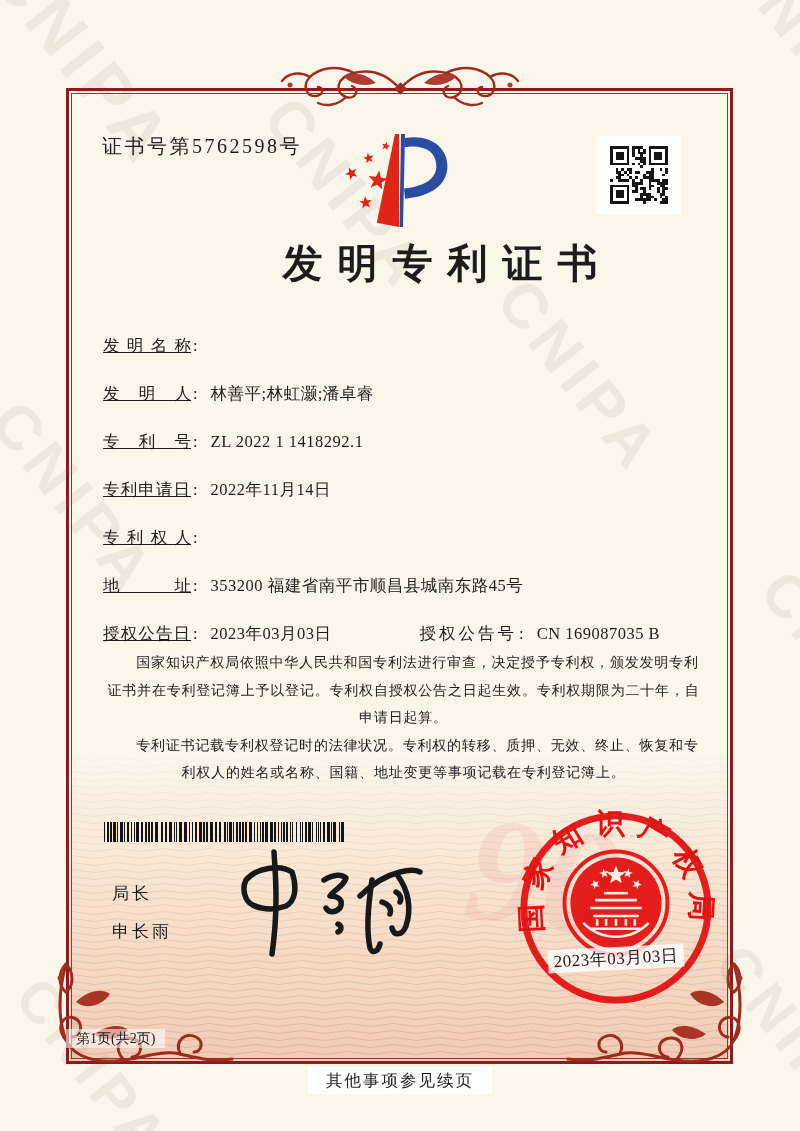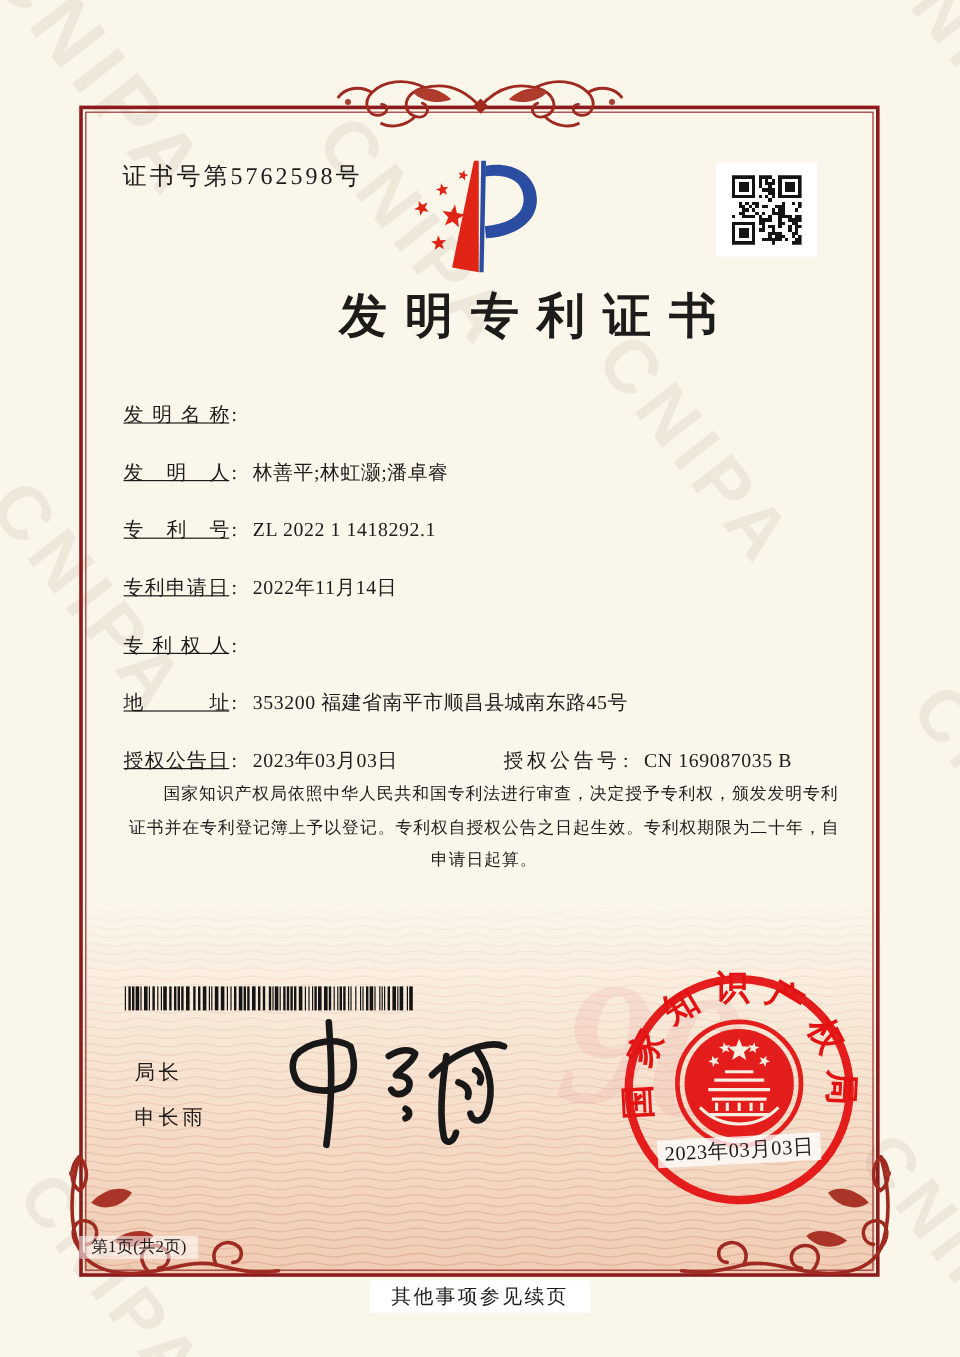--- a/index.html
+++ b/index.html
@@ -443,20 +443,21 @@
       <span class="fcolon">:</span>
     <span class="fvalue">2023年03月03日</span>
     <span class="grant-label">授权公告号</span>
       <span class="fcolon">:</span>
     <span class="fvalue">CN 169087035 B</span>
   </div>
 </div>
 
 <div class="legal">
   <p>国家知识产权局依照中华人民共和国专利法进行审查，决定授予专利权，颁发发明专利证书并在专利登记簿上予以登记。专利权自授权公告之日起生效。专利权期限为二十年，自申请日起算。</p>
+  <p>专利证书记载专利权登记时的法律状况。专利权的转移、质押、无效、终止、恢复和专利权人的姓名或名称、国籍、地址变更等事项记载在专利登记簿上。</p>
 </div>
 
 <div class="barcode">
     <i style="left:0px;width:1px"></i>
     <i style="left:3px;width:2px"></i>
     <i style="left:6px;width:2px"></i>
     <i style="left:9px;width:3px"></i>
     <i style="left:13px;width:1px"></i>
     <i style="left:16px;width:3px"></i>
     <i style="left:20px;width:1px"></i>

